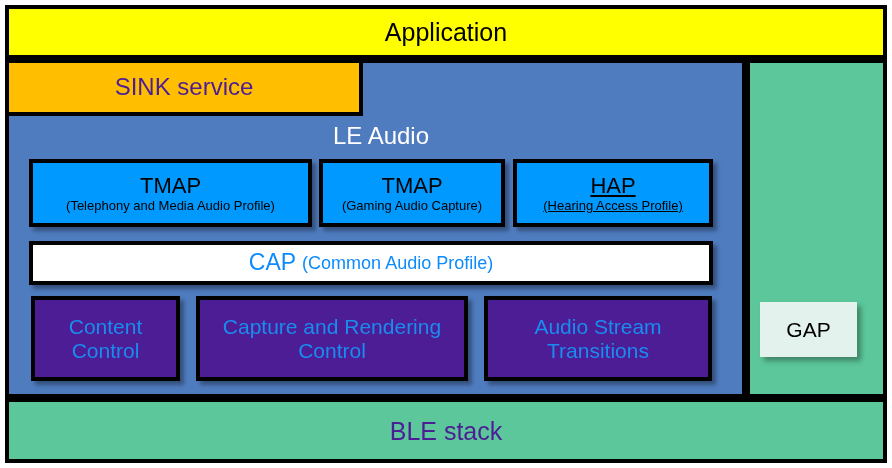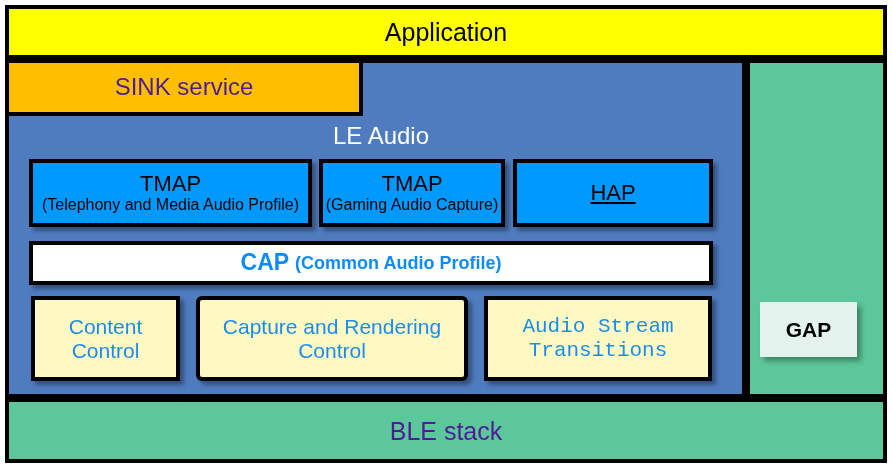--- a/index.html
+++ b/index.html
@@ -87,83 +87,81 @@
     flex-direction: column;
     top: 159px;
     height: 68px;
     box-shadow: 4px 4px 4px rgba(0,0,0,0.35);
   }
   .profile-box .acronym {
     font-size: 22px;
     line-height: 1.05;
   }
   .profile-box .expansion {
-    font-size: 16px;
+    font-size: 13px;
     line-height: 1.05;
     margin-top: 2px;
     text-align: center;
   }
 
   .profile-tmap { left: 29px;  width: 283px; }
   .profile-gmap { left: 319px; width: 186px; }
   .profile-hap  { left: 513px; width: 200px; text-decoration: underline; }
 
   
   .cap-box {
     left: 29px;
     top: 241px;
     width: 684px;
     height: 44px;
     background: #ffffff;
     color: #0d8bfd;
     box-shadow: 4px 4px 4px rgba(0,0,0,0.35);
     font-size: 14px;
-    font-weight: bold;
   }
   .cap-box .cap-acronym {
     font-size: 23px;
     margin-right: 6px;
   }
   .cap-box .cap-expansion {
     font-size: 18px;
   }
 
   
   .service-box {
     top: 296px;
     height: 85px;
-    background: #fef9c3;
+    background: #4c1d95;
     color: #1a8cf0;
     font-size: 21px;
     box-shadow: 4px 4px 4px rgba(0,0,0,0.35);
   }
   .svc-content   { left: 31px;  width: 149px; }
-  .svc-capture   { left: 196px; width: 272px; border-radius: 6px; }
-  .svc-streams   { left: 484px; width: 228px; font-family: Liberation Mono, monospace; }
+  .svc-capture   { left: 196px; width: 272px; }
+  .svc-streams   { left: 484px; width: 228px; }
 
   
   .gap-column {
     left: 746px;
     top: 59px;
     width: 141px;
     height: 339px;
     background: #5cc79a;
     display: block;
   }
   .gap-box {
     left: 760px;
     top: 302px;
     width: 97px;
     height: 55px;
     background: #e3f2ec;
     color: #000000;
     font-size: 21px;
     border: none;
     box-shadow: 4px 4px 5px rgba(0,0,0,0.33);
-    font-weight: bold;
   }
 
   
   .ble-stack {
     left: 5px;
     top: 398px;
     width: 882px;
     height: 65px;
     background: #5cc79a;
     color: #4c1d95;
@@ -190,20 +188,21 @@
     <span class="expansion">(Telephony and Media Audio Profile)</span>
   </div>
 
   <div class="blk bordered profile-box profile-gmap">
     <span class="acronym">TMAP</span>
     <span class="expansion">(Gaming Audio Capture)</span>
   </div>
 
   <div class="blk bordered profile-box profile-hap">
     <span class="acronym">HAP</span>
+    <span class="expansion">(Hearing Access Profile)</span>
   </div>
 
   <div class="blk bordered cap-box">
     <span class="cap-acronym">CAP</span>
     <span class="cap-expansion">(Common Audio Profile)</span>
   </div>
 
   <div class="blk bordered service-box svc-content">Content Control</div>
 
   <div class="blk bordered service-box svc-capture">Capture and Rendering Control</div>

